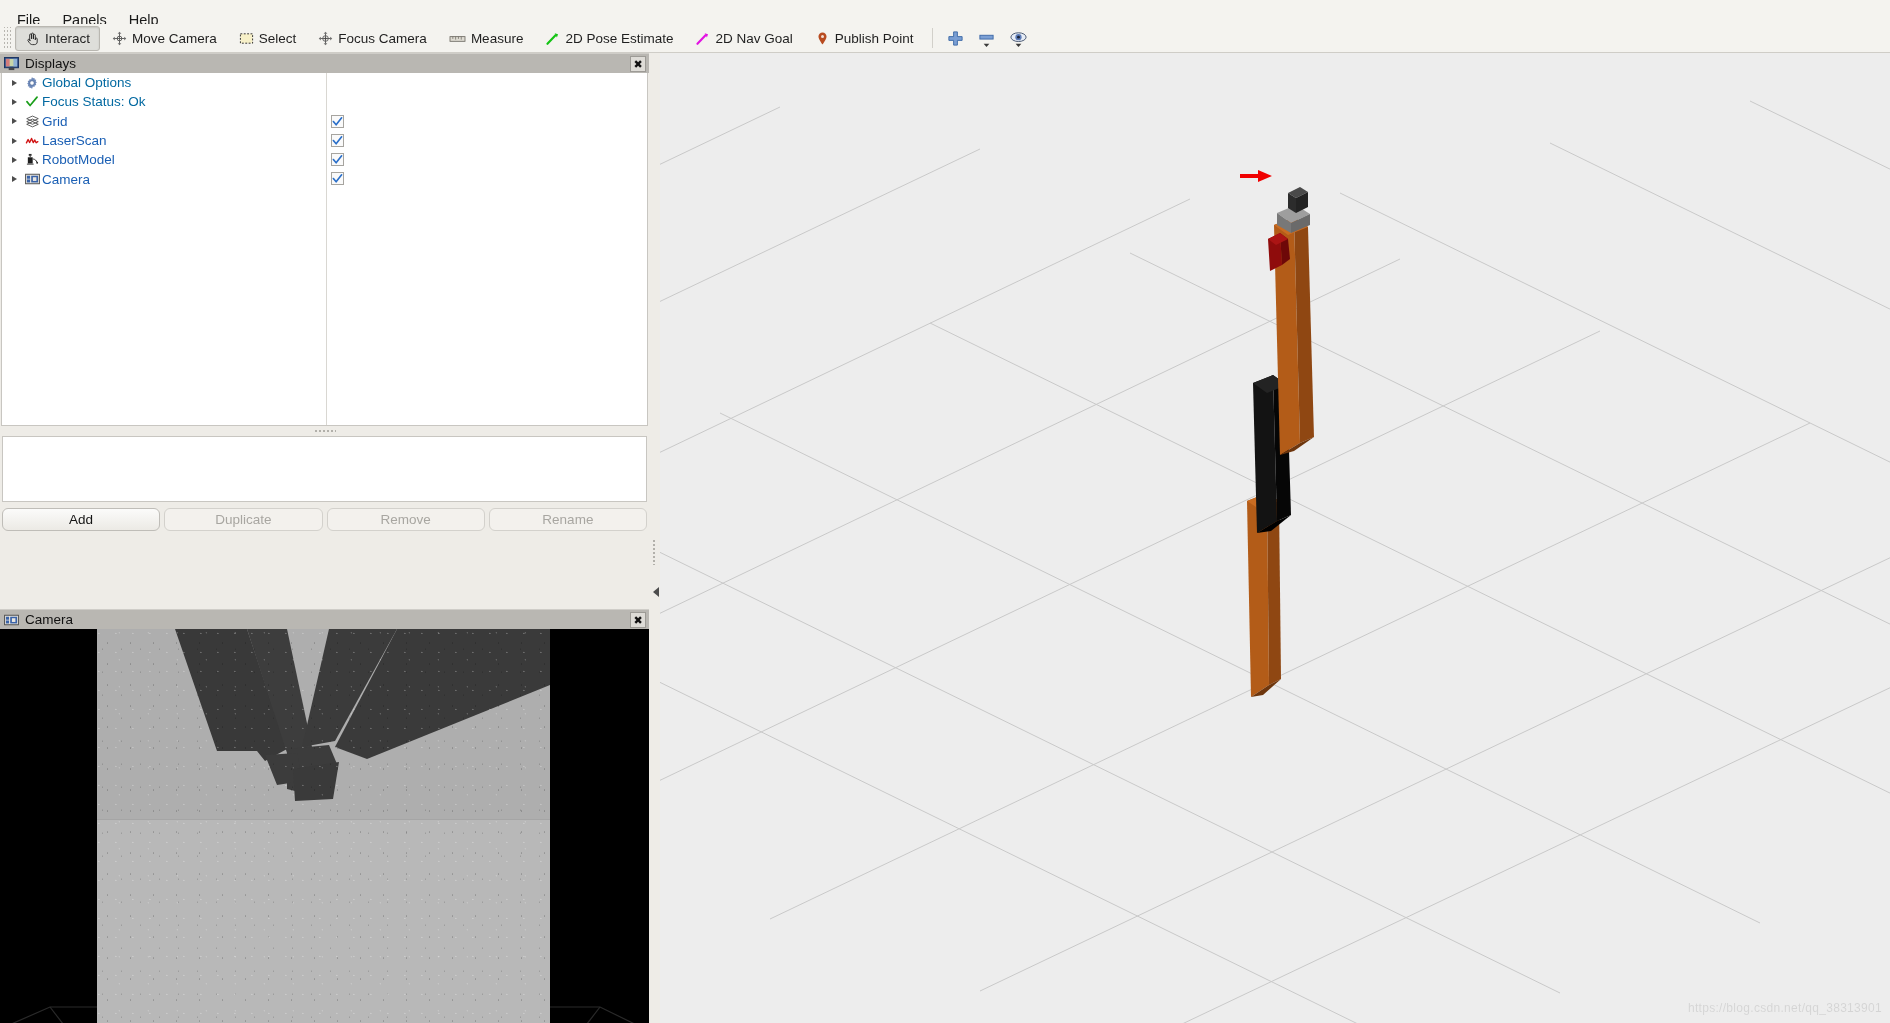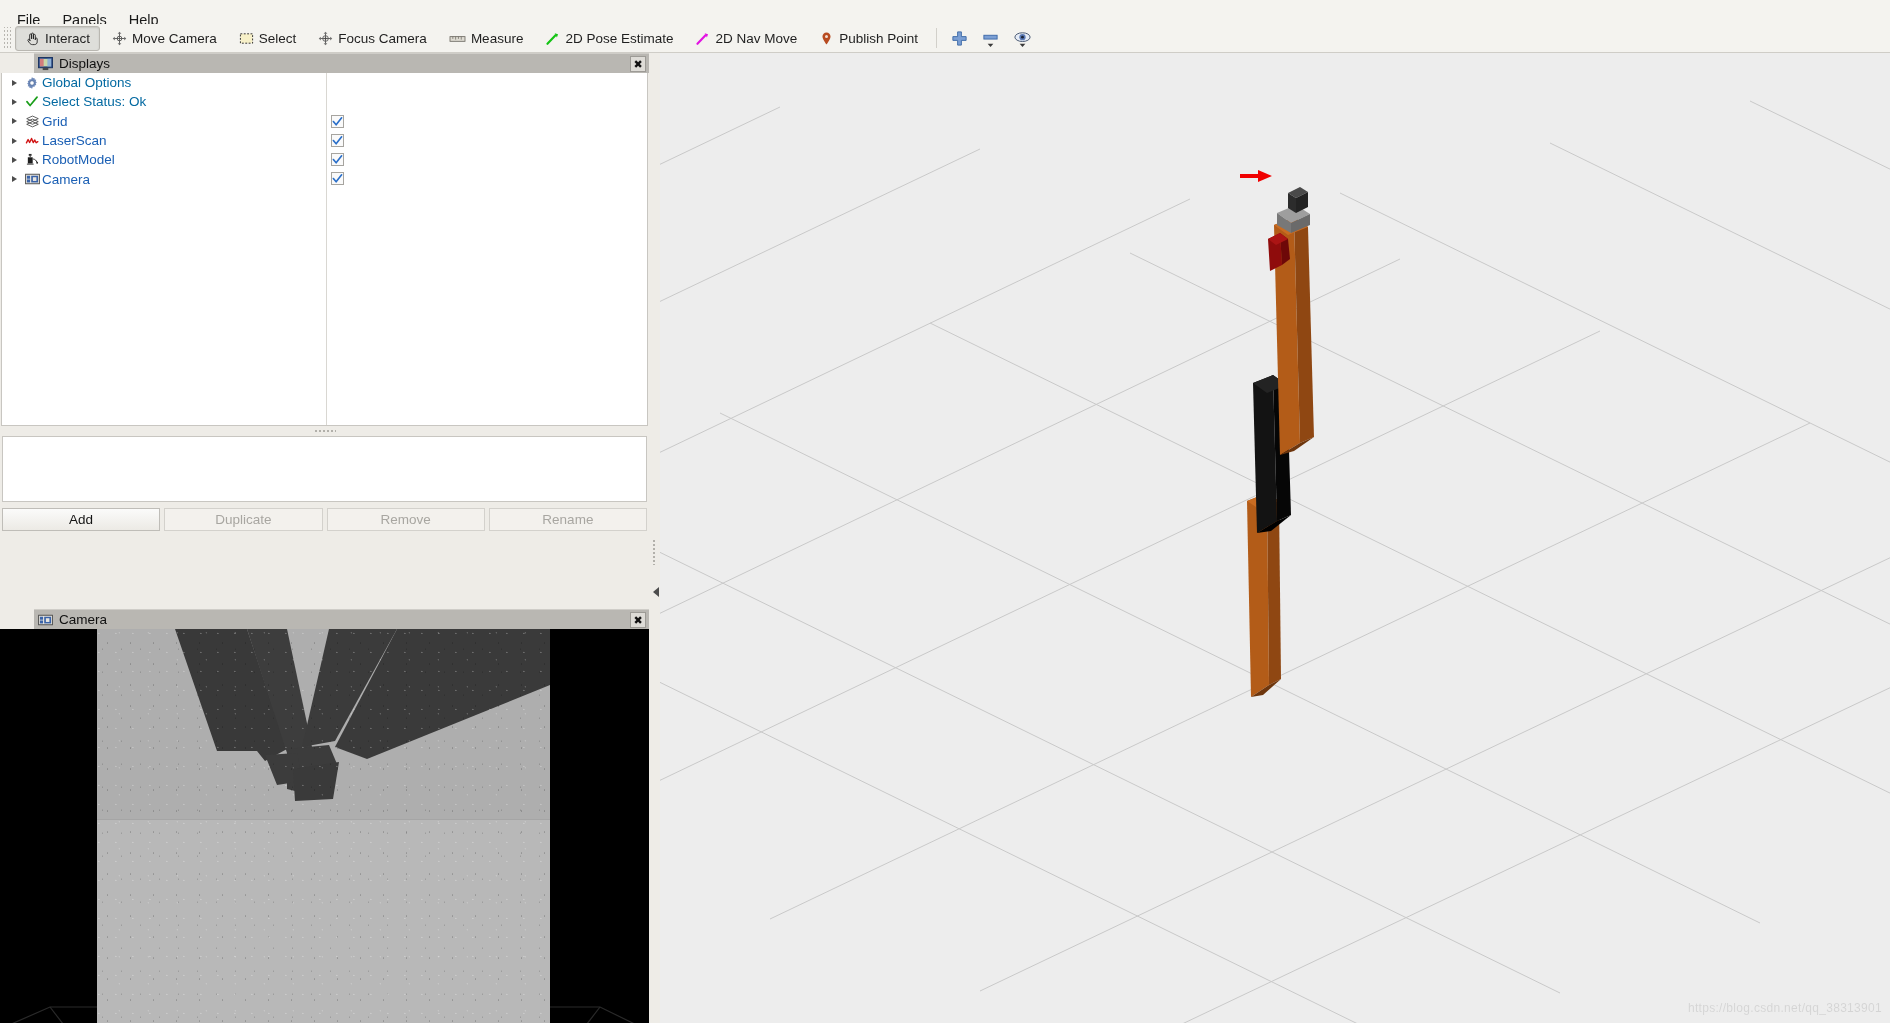--- a/index.html
+++ b/index.html
@@ -60,21 +60,20 @@
   
   .leftdock {
     position: absolute; left: 0; top: 53px; width: 649px; height: 970px;
     background: #eeece7;
   }
   .panel-title {
     height: 20px; background: #b9b7b2;
     display: flex; align-items: center; gap: 6px;
     padding: 0 3px 0 4px; position: relative;
     border-top: 1px solid #cfcdc8;
-    margin-left: 34px;
   }
   .panel-title .ptext { font-size: 13.5px; color: #111; }
   .panel-close {
     position: absolute; right: 3px; top: 2px;
     width: 16px; height: 16px;
     background: #dedcd7; border: 1px solid #9d9b96;
     display: flex; align-items: center; justify-content: center;
     font-size: 11px; color: #111; cursor: pointer; line-height: 1;
     font-family: "DejaVu Sans", sans-serif;
   }
@@ -131,21 +130,21 @@
     margin: 0 2px; height: 66px;
   }
   .btnrow {
     display: flex; gap: 4px; padding: 6px 2px 6px 2px;
   }
   .dbtn {
     flex: 1; height: 23px;
     display: flex; align-items: center; justify-content: center;
     font-size: 13.5px; color: #151515;
     background: linear-gradient(#fbfbfa, #eceae5);
-    border: 1px solid #bfbdb8; border-radius: 0; cursor: pointer;
+    border: 1px solid #bfbdb8; border-radius: 6px; cursor: pointer;
   }
   .dbtn.disabled { color: #a8a6a1; cursor: default; background: #f3f1ed; border-color: #d3d1cc; }
 
   
   .camera-dock { position: absolute; left: 0; right: 0; top: 556px; bottom: 0; }
   .cam-view {
     position: absolute; left: 0; right: 0; top: 20px; bottom: 0;
     background: #000; overflow: hidden;
   }
   .cam-img {
@@ -299,21 +298,21 @@
       <span>2D Pose Estimate</span>
     </div>
 
     <div class="tbtn">
       <span class="ico">
         <svg width="15" height="15" viewBox="0 0 16 16">
           <path d="M2.6 13.6L11.2 4.6" stroke="#e213e2" stroke-width="2.3" stroke-linecap="round"></path>
           <path d="M10.3 2.4l3.6 1.1-1.2 3.5z" fill="#e213e2"></path>
         </svg>
       </span>
-      <span>2D Nav Move</span>
+      <span>2D Nav Goal</span>
     </div>
 
     <div class="tbtn">
       <span class="ico">
         <svg width="15" height="15" viewBox="0 0 16 16">
           <path d="M8 1.6c-2.5 0-4.3 1.9-4.3 4.2C3.7 8.9 8 14.4 8 14.4s4.3-5.5 4.3-8.6c0-2.3-1.8-4.2-4.3-4.2z" fill="#b84b20"></path>
           <circle cx="8" cy="5.8" r="1.6" fill="#f3ddd2"></circle>
         </svg>
       </span>
       <span>Publish Point</span>
@@ -389,21 +388,21 @@
 
       <div class="trow">
         <span class="twist">
             <i></i>
           </span>
         <span class="ticon">
           <svg width="14" height="14" viewBox="0 0 16 16">
             <path d="M2.2 7.6l3.6 4.4L13.8 2.4" fill="none" stroke="#1a9e1a" stroke-width="1.9" stroke-linecap="round" stroke-linejoin="round"></path>
           </svg>
         </span>
-        <span class="tlabel">Select Status: Ok</span>
+        <span class="tlabel">Focus Status: Ok</span>
       </div>
 
       <div class="trow">
         <span class="twist">
             <i></i>
           </span>
         <span class="ticon">
           <svg width="15" height="14" viewBox="0 0 16 15">
             <g fill="none" stroke="#3a3a3a" stroke-width="0.85">
               <path d="M8 2.2L14.2 5 8 7.8 1.8 5z"></path>

